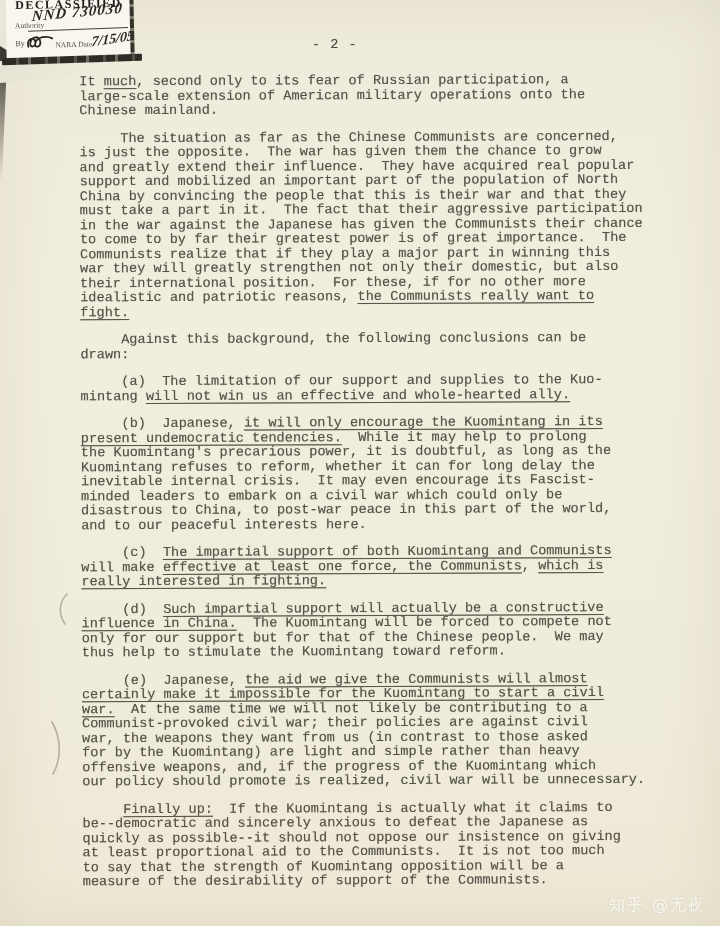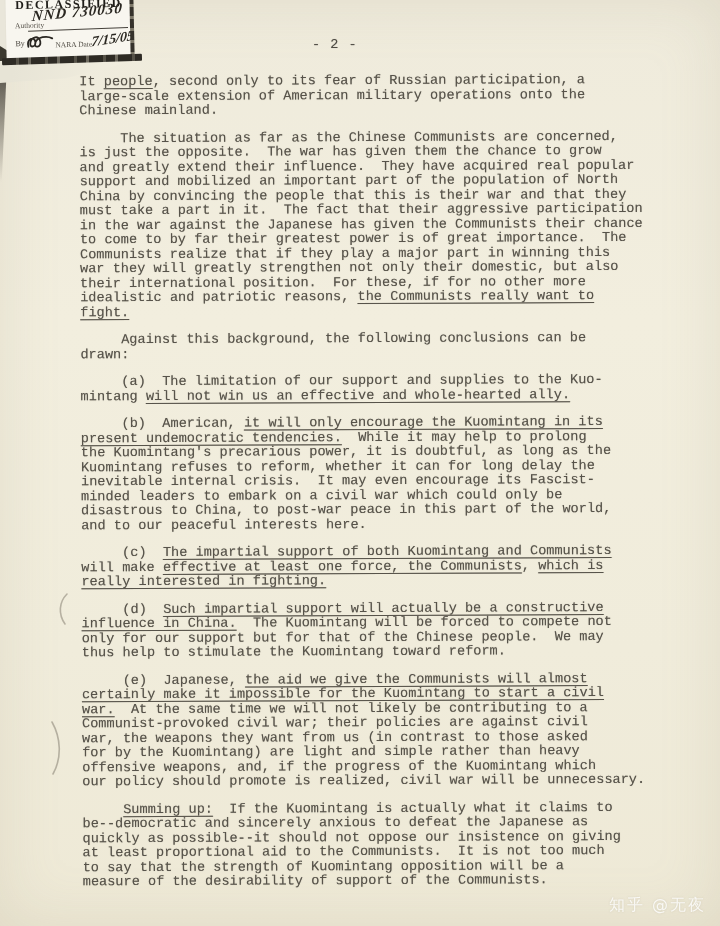--- a/index.html
+++ b/index.html
@@ -129,41 +129,41 @@
     </span>
     <div class="stamp-nara-label">NARA Date</div>
     <div class="stamp-date-value">7/15/05</div>
     <div class="stamp-right-border"></div>
   </div>
   <div class="stamp-band"></div>
 
   <div class="page-number">- 2 -</div>
 
   <div class="doc-body">
-      <p class="para"><span>It </span><span class="u">people</span><span>, second only to its fear of Russian participation, a
+      <p class="para"><span>It </span><span class="u">much</span><span>, second only to its fear of Russian participation, a
 large-scale extension of American military operations onto the
 Chinese mainland.</span></p>
       <p class="para"><span>     The situation as far as the Chinese Communists are concerned,
 is just the opposite.  The war has given them the chance to grow
 and greatly extend their influence.  They have acquired real popular
 support and mobilized an important part of the population of North
 China by convincing the people that this is their war and that they
 must take a part in it.  The fact that their aggressive participation
 in the war against the Japanese has given the Communists their chance
 to come to by far their greatest power is of great importance.  The
 Communists realize that if they play a major part in winning this
 war they will greatly strengthen not only their domestic, but also
 their international position.  For these, if for no other more
 idealistic and patriotic reasons, </span><span class="u">the Communists really want to
 fight.</span></p>
       <p class="para"><span>     Against this background, the following conclusions can be
 drawn:</span></p>
       <p class="para"><span>     (a)  The limitation of our support and supplies to the Kuo-
 mintang </span><span class="u">will not win us an effective and whole-hearted ally.</span></p>
-      <p class="para"><span>     (b)  American, </span><span class="u">it will only encourage the Kuomintang in its
+      <p class="para"><span>     (b)  Japanese, </span><span class="u">it will only encourage the Kuomintang in its
 present undemocratic tendencies.</span><span>  While it may help to prolong
 the Kuomintang's precarious power, it is doubtful, as long as the
 Kuomintang refuses to reform, whether it can for long delay the
 inevitable internal crisis.  It may even encourage its Fascist-
 minded leaders to embark on a civil war which could only be
 disastrous to China, to post-war peace in this part of the world,
 and to our peaceful interests here.</span></p>
       <p class="para"><span>     (c)  </span><span class="u">The impartial support of both Kuomintang and Communists</span><span>
 will make </span><span class="u">effective at least one force, the Communists</span><span>, </span><span class="u">which is
 really interested in fighting.</span></p>
@@ -172,21 +172,21 @@
 only for our support but for that of the Chinese people.  We may
 thus help to stimulate the Kuomintang toward reform.</span></p>
       <p class="para"><span>     (e)  Japanese, </span><span class="u">the aid we give the Communists will almost
 certainly make it impossible for the Kuomintang to start a civil
 war.</span><span>  At the same time we will not likely be contributing to a
 Communist-provoked civil war; their policies are against civil
 war, the weapons they want from us (in contrast to those asked
 for by the Kuomintang) are light and simple rather than heavy
 offensive weapons, and, if the progress of the Kuomintang which
 our policy should promote is realized, civil war will be unnecessary.</span></p>
-      <p class="para"><span>     </span><span class="u">Summing up:</span><span>  If the Kuomintang is actually what it claims to
+      <p class="para"><span>     </span><span class="u">Finally up:</span><span>  If the Kuomintang is actually what it claims to
 be--democratic and sincerely anxious to defeat the Japanese as
 quickly as possible--it should not oppose our insistence on giving
 at least proportional aid to the Communists.  It is not too much
 to say that the strength of Kuomintang opposition will be a
 measure of the desirability of support of the Communists.</span></p>
     </div>
 
   <span class="pencil-mark-1">
     <svg width="14" height="34" viewBox="0 0 14 34">
       <path d="M11 2 C3 10, 2 22, 9 32" fill="none" stroke="rgba(110,104,90,.45)" stroke-width="1.6" stroke-linecap="round"></path>

